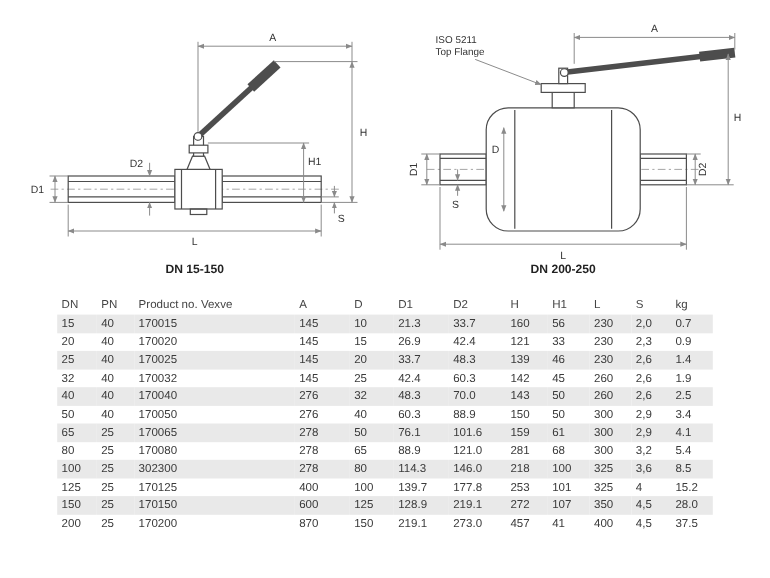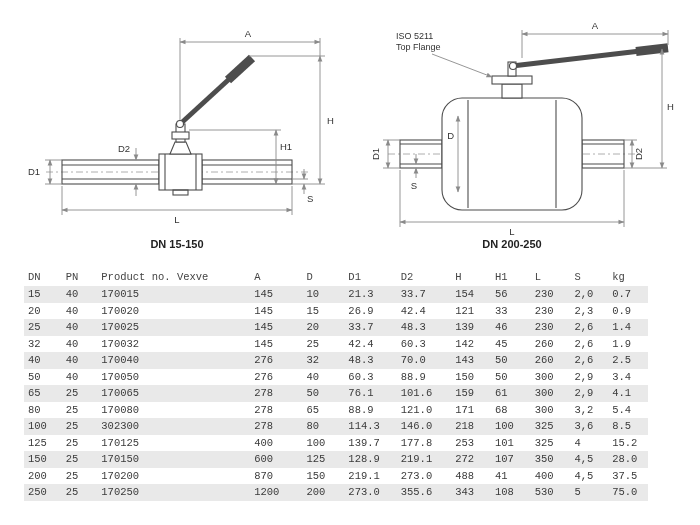--- a/index.html
+++ b/index.html
@@ -16,21 +16,21 @@
   svg text { font-family: "Liberation Sans", sans-serif; }
   .dim-label { font-size: 9.5px; fill: #333; }
   .caption { font-size: 11px; font-weight: bold; fill: #222; }
   .anno { font-size: 9px; fill: #333; }
   .draw { stroke: #4d4d4d; stroke-width: 1.1; fill: none; }
   .draw-fill { stroke: #4d4d4d; stroke-width: 1.1; fill: #fff; }
   .dim { stroke: #8a8a8a; stroke-width: 0.9; fill: none; }
   .cline { stroke: #9a9a9a; stroke-width: 0.8; stroke-dasharray: 7 3 2 3; fill: none; }
   .handle { stroke: #4d4d4d; stroke-width: 5; fill: none; }
   .grip { stroke: #4d4d4d; stroke-width: 9; fill: none; }
-  .table-wrap { padding: 8px 52px 0 24px; font-family: Liberation Mono, monospace; }
+  .table-wrap { padding: 8px 52px 0 52px; }
   table.dims { width: 100%; border-collapse: collapse; table-layout: fixed; font-size: 10.5px; color: #3a3a3a; }
   .dims th { text-align: left; font-weight: 400; padding: 3px 4px; line-height: 12px; color: #444; }
   .dims td { padding: 2px 4px; line-height: 12.5px; }
   .dims tr.stripe td { background: #e9e9e9; }
 </style>
 </head>
 <body>
 
 <div class="page">
 
@@ -241,21 +241,21 @@
       </thead>
       <tbody>
           <tr class="stripe">
             <td>15</td>
             <td>40</td>
             <td>170015</td>
             <td>145</td>
             <td>10</td>
             <td>21.3</td>
             <td>33.7</td>
-            <td>154</td>
+            <td>160</td>
             <td>56</td>
             <td>230</td>
             <td>2,0</td>
             <td>0.7</td>
           </tr>
           <tr>
             <td>20</td>
             <td>40</td>
             <td>170020</td>
             <td>145</td>
@@ -339,21 +339,21 @@
             <td>4.1</td>
           </tr>
           <tr>
             <td>80</td>
             <td>25</td>
             <td>170080</td>
             <td>278</td>
             <td>65</td>
             <td>88.9</td>
             <td>121.0</td>
-            <td>171</td>
+            <td>281</td>
             <td>68</td>
             <td>300</td>
             <td>3,2</td>
             <td>5.4</td>
           </tr>
           <tr class="stripe">
             <td>100</td>
             <td>25</td>
             <td>302300</td>
             <td>278</td>
@@ -395,37 +395,23 @@
             <td>28.0</td>
           </tr>
           <tr>
             <td>200</td>
             <td>25</td>
             <td>170200</td>
             <td>870</td>
             <td>150</td>
             <td>219.1</td>
             <td>273.0</td>
-            <td>488</td>
+            <td>457</td>
             <td>41</td>
             <td>400</td>
             <td>4,5</td>
             <td>37.5</td>
           </tr>
-          <tr class="stripe">
-            <td>250</td>
-            <td>25</td>
-            <td>170250</td>
-            <td>1200</td>
-            <td>200</td>
-            <td>273.0</td>
-            <td>355.6</td>
-            <td>343</td>
-            <td>108</td>
-            <td>530</td>
-            <td>5</td>
-            <td>75.0</td>
-          </tr>
         </tbody>
     </table>
   </div>
 
 </div>
 
 </body></html>

